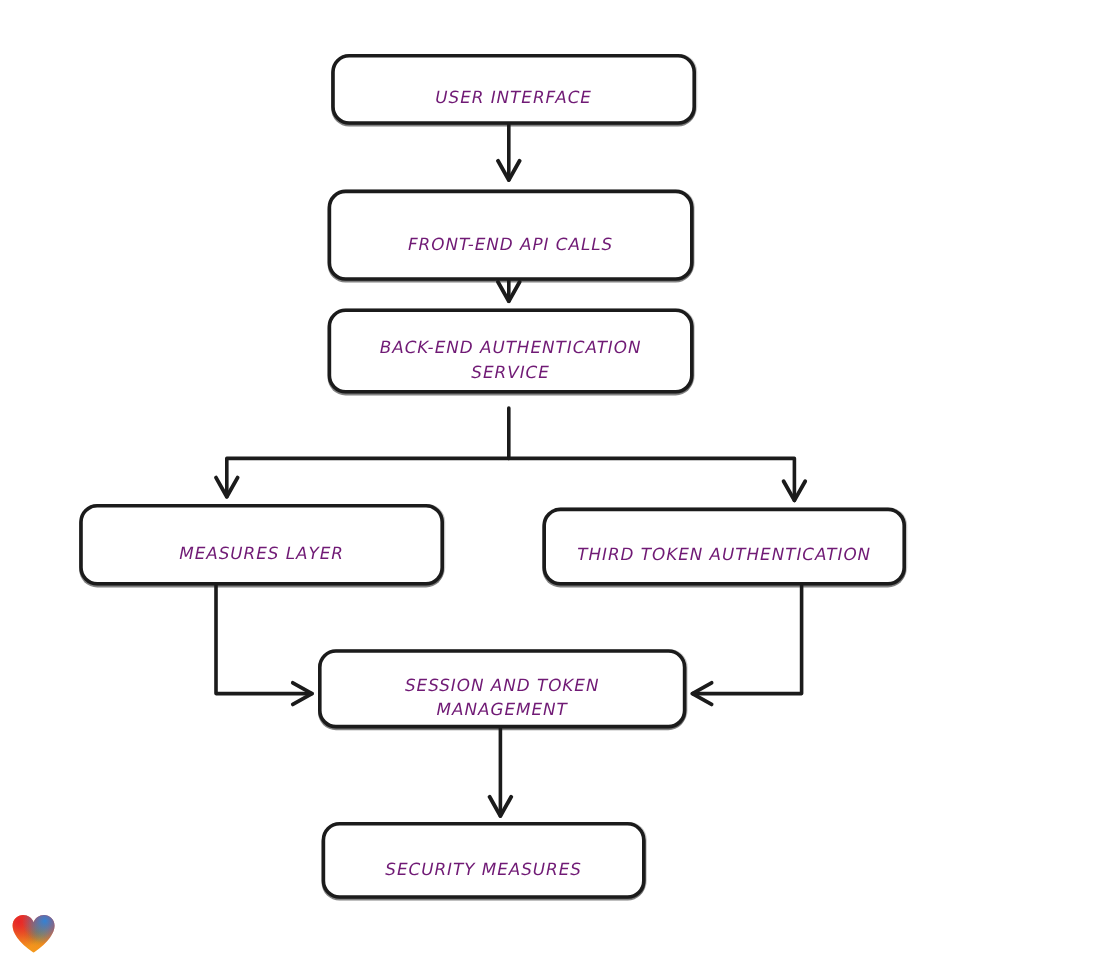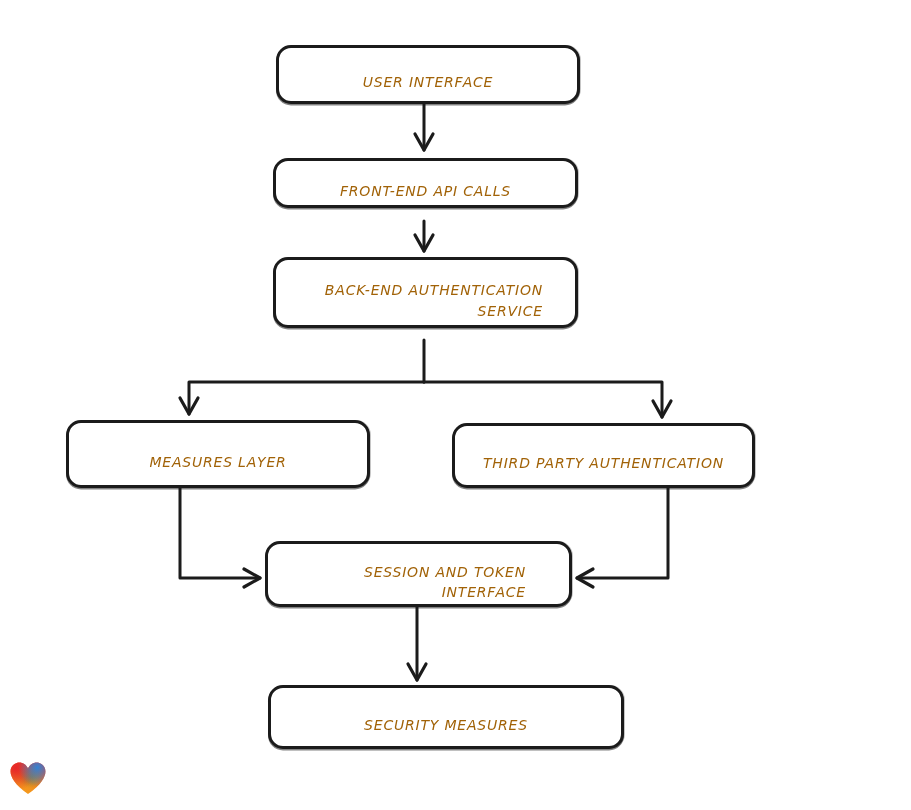--- a/index.html
+++ b/index.html
@@ -30,35 +30,35 @@
     display: flex;
     align-items: center;
     justify-content: center;
     box-shadow: 0 1.5px 0 rgba(27,27,27,0.55), 1px 0 0 rgba(27,27,27,0.25);
   }
   .node .label {
     font-size: 14px;
     font-style: italic;
     letter-spacing: 0.8px;
     line-height: 1.45;
-    color: #a16207;
-    text-align: right;
+    color: #701a75;
+    text-align: center;
     white-space: normal;
     margin-top: 16px;
   }
   
   .n-user      { left: 276px; top: 45px;  width: 304px; height: 59px; }
-  .n-frontend  { left: 273px; top: 158px; width: 305px; height: 50px; }
+  .n-frontend  { left: 273px; top: 158px; width: 305px; height: 76px; }
   .n-backend   { left: 273px; top: 257px; width: 305px; height: 71px; }
   .n-backend .label  { max-width: 235px; }
   .n-database  { left: 66px;  top: 420px; width: 304px; height: 68px; }
   .n-thirdparty{ left: 452px; top: 423px; width: 303px; height: 65px; }
   .n-session   { left: 265px; top: 541px; width: 307px; height: 66px; }
   .n-session .label  { max-width: 215px; }
-  .n-security  { left: 268px; top: 685px; width: 356px; height: 64px; }
+  .n-security  { left: 268px; top: 685px; width: 270px; height: 64px; }
 
   .heart-logo {
     position: absolute;
     left: 10px;
     top: 762px;
     width: 36px;
     height: 34px;
     clip-path: path('M18 32 C 5 23, 0.5 15, 0.5 9.5 C 0.5 4, 4.8 0.5, 9.3 0.5 C 13.3 0.5, 16.6 3, 18 6.6 C 19.4 3, 22.7 0.5, 26.7 0.5 C 31.2 0.5, 35.5 4, 35.5 9.5 C 35.5 15, 31 23, 18 32 Z');
     background:
       radial-gradient(circle at 76% 16%, rgba(41,134,222,0.95) 0%, rgba(41,134,222,0) 48%),
@@ -100,25 +100,25 @@
 
   <div class="node n-backend">
     <span class="label">BACK-END AUTHENTICATION SERVICE</span>
   </div>
 
   <div class="node n-database">
     <span class="label">MEASURES LAYER</span>
   </div>
 
   <div class="node n-thirdparty">
-    <span class="label">THIRD PARTY AUTHENTICATION</span>
+    <span class="label">THIRD TOKEN AUTHENTICATION</span>
   </div>
 
   <div class="node n-session">
-    <span class="label">SESSION AND TOKEN INTERFACE</span>
+    <span class="label">SESSION AND TOKEN MANAGEMENT</span>
   </div>
 
   <div class="node n-security">
     <span class="label">SECURITY MEASURES</span>
   </div>
 
   <div class="heart-logo"></div>
 
 </div>
 

